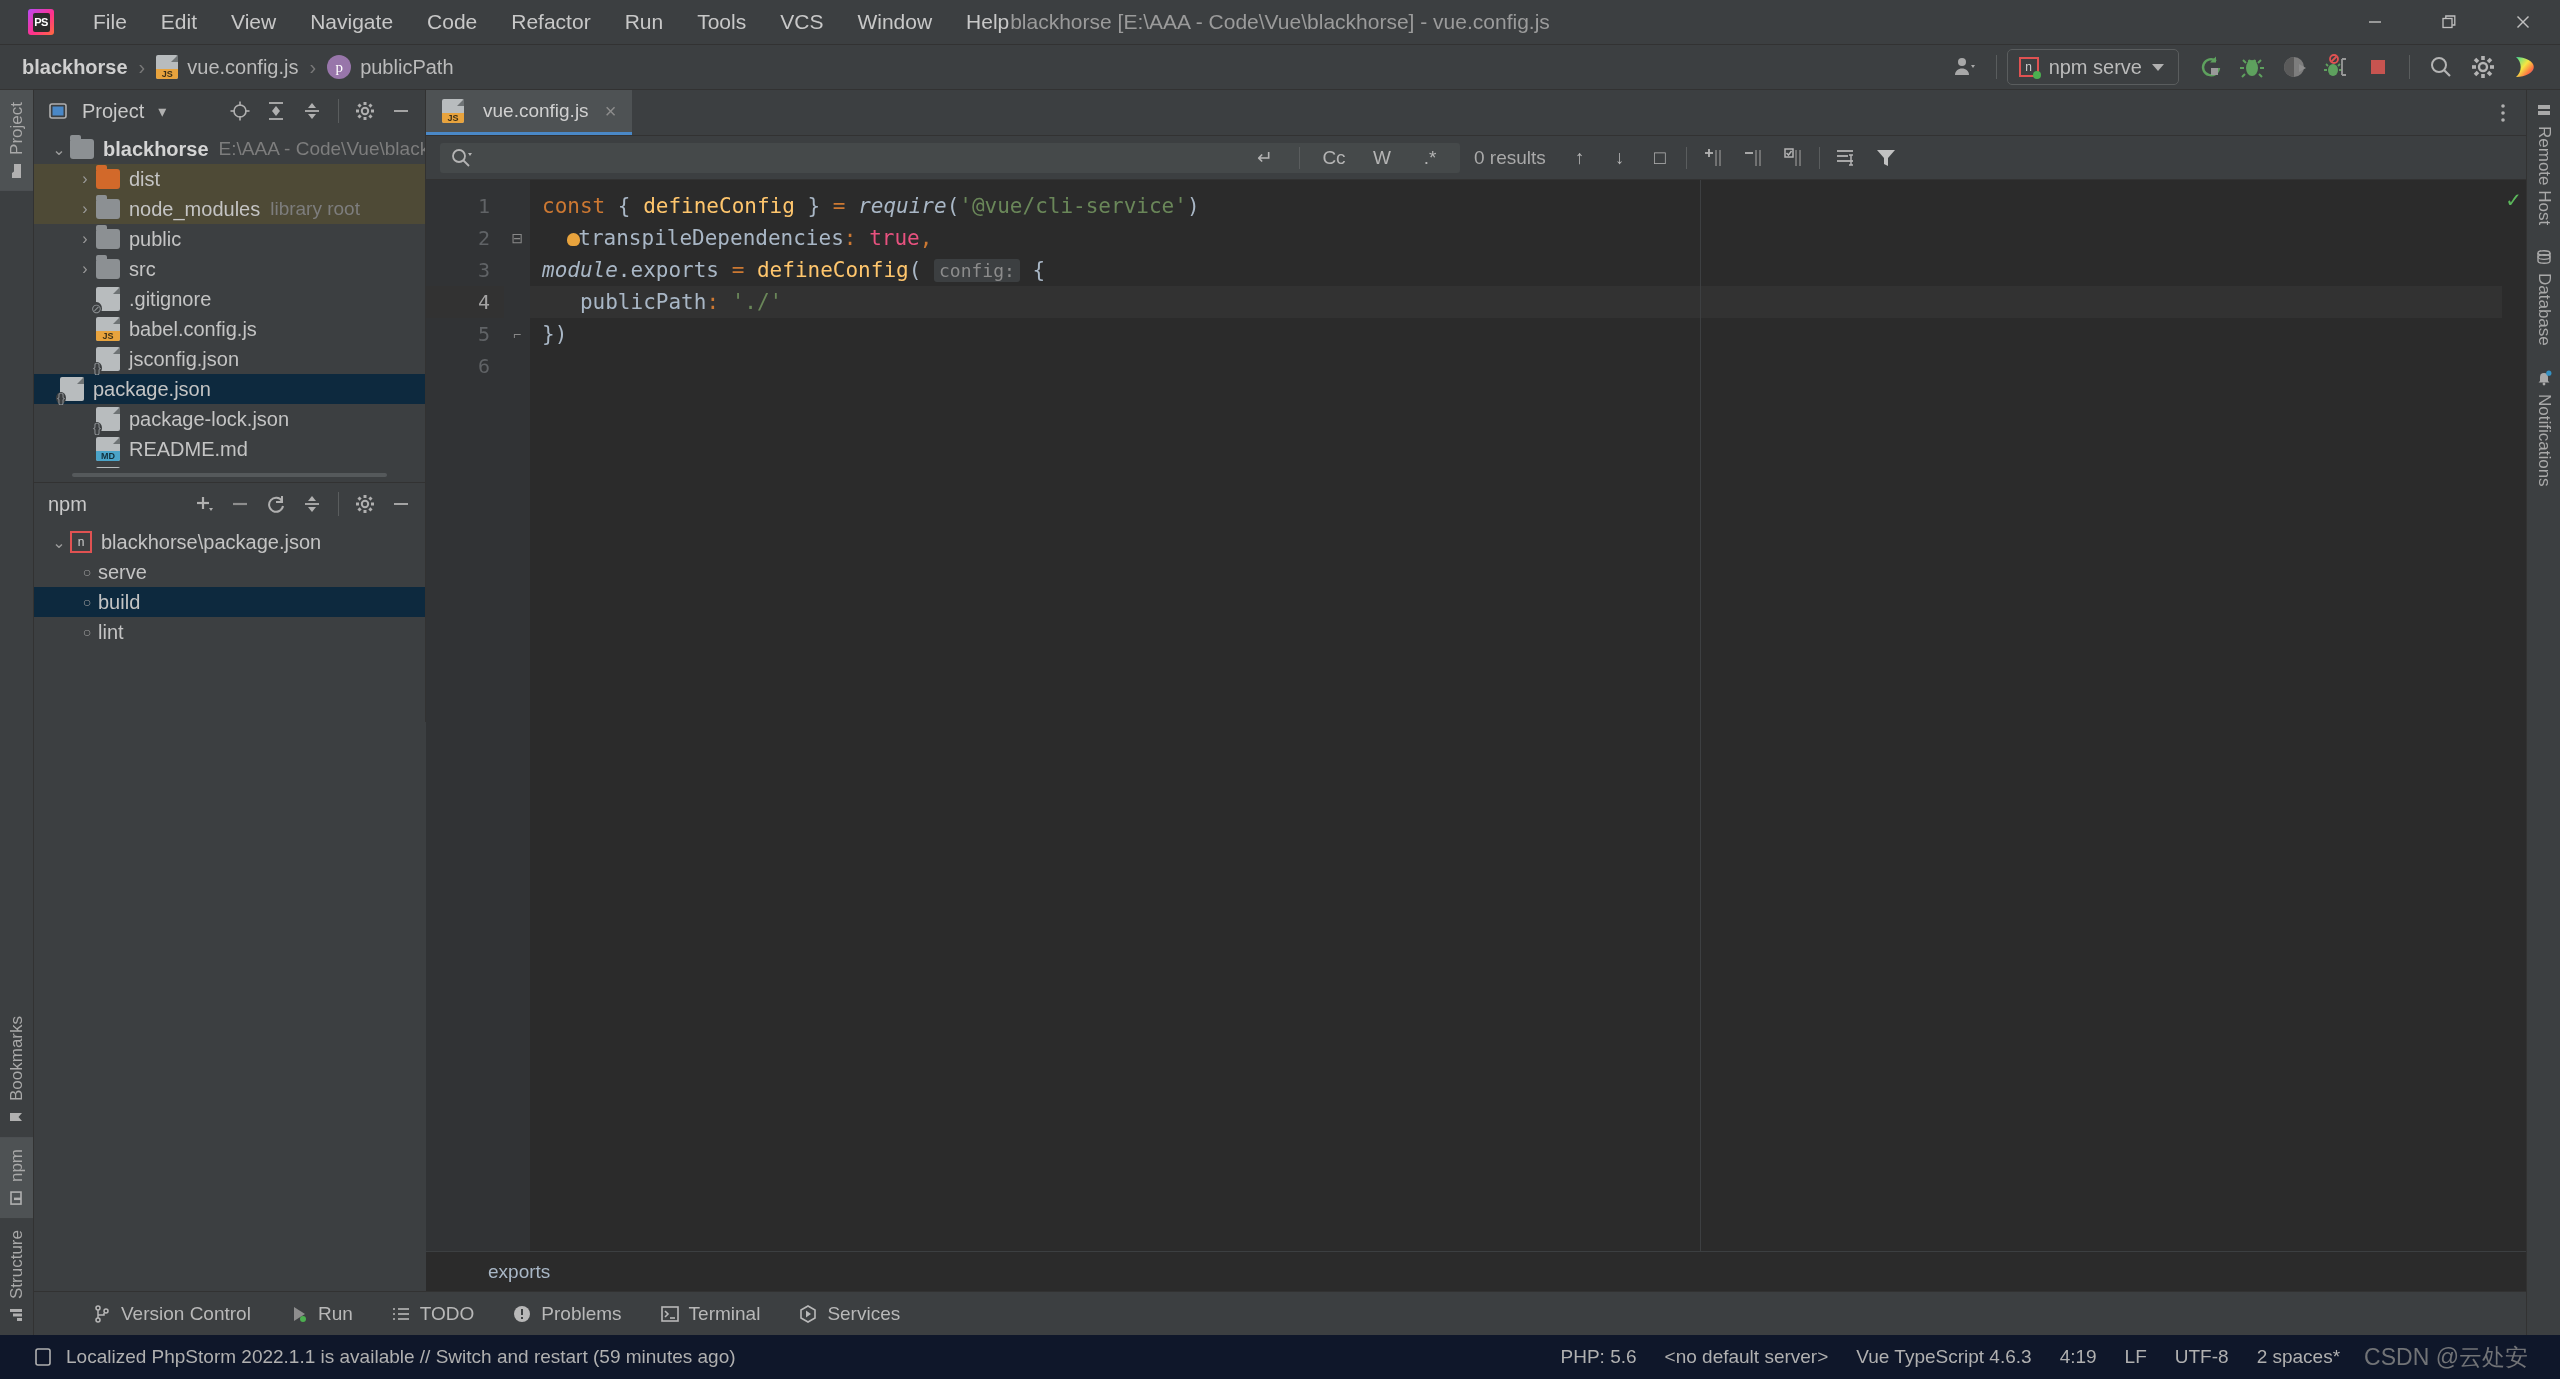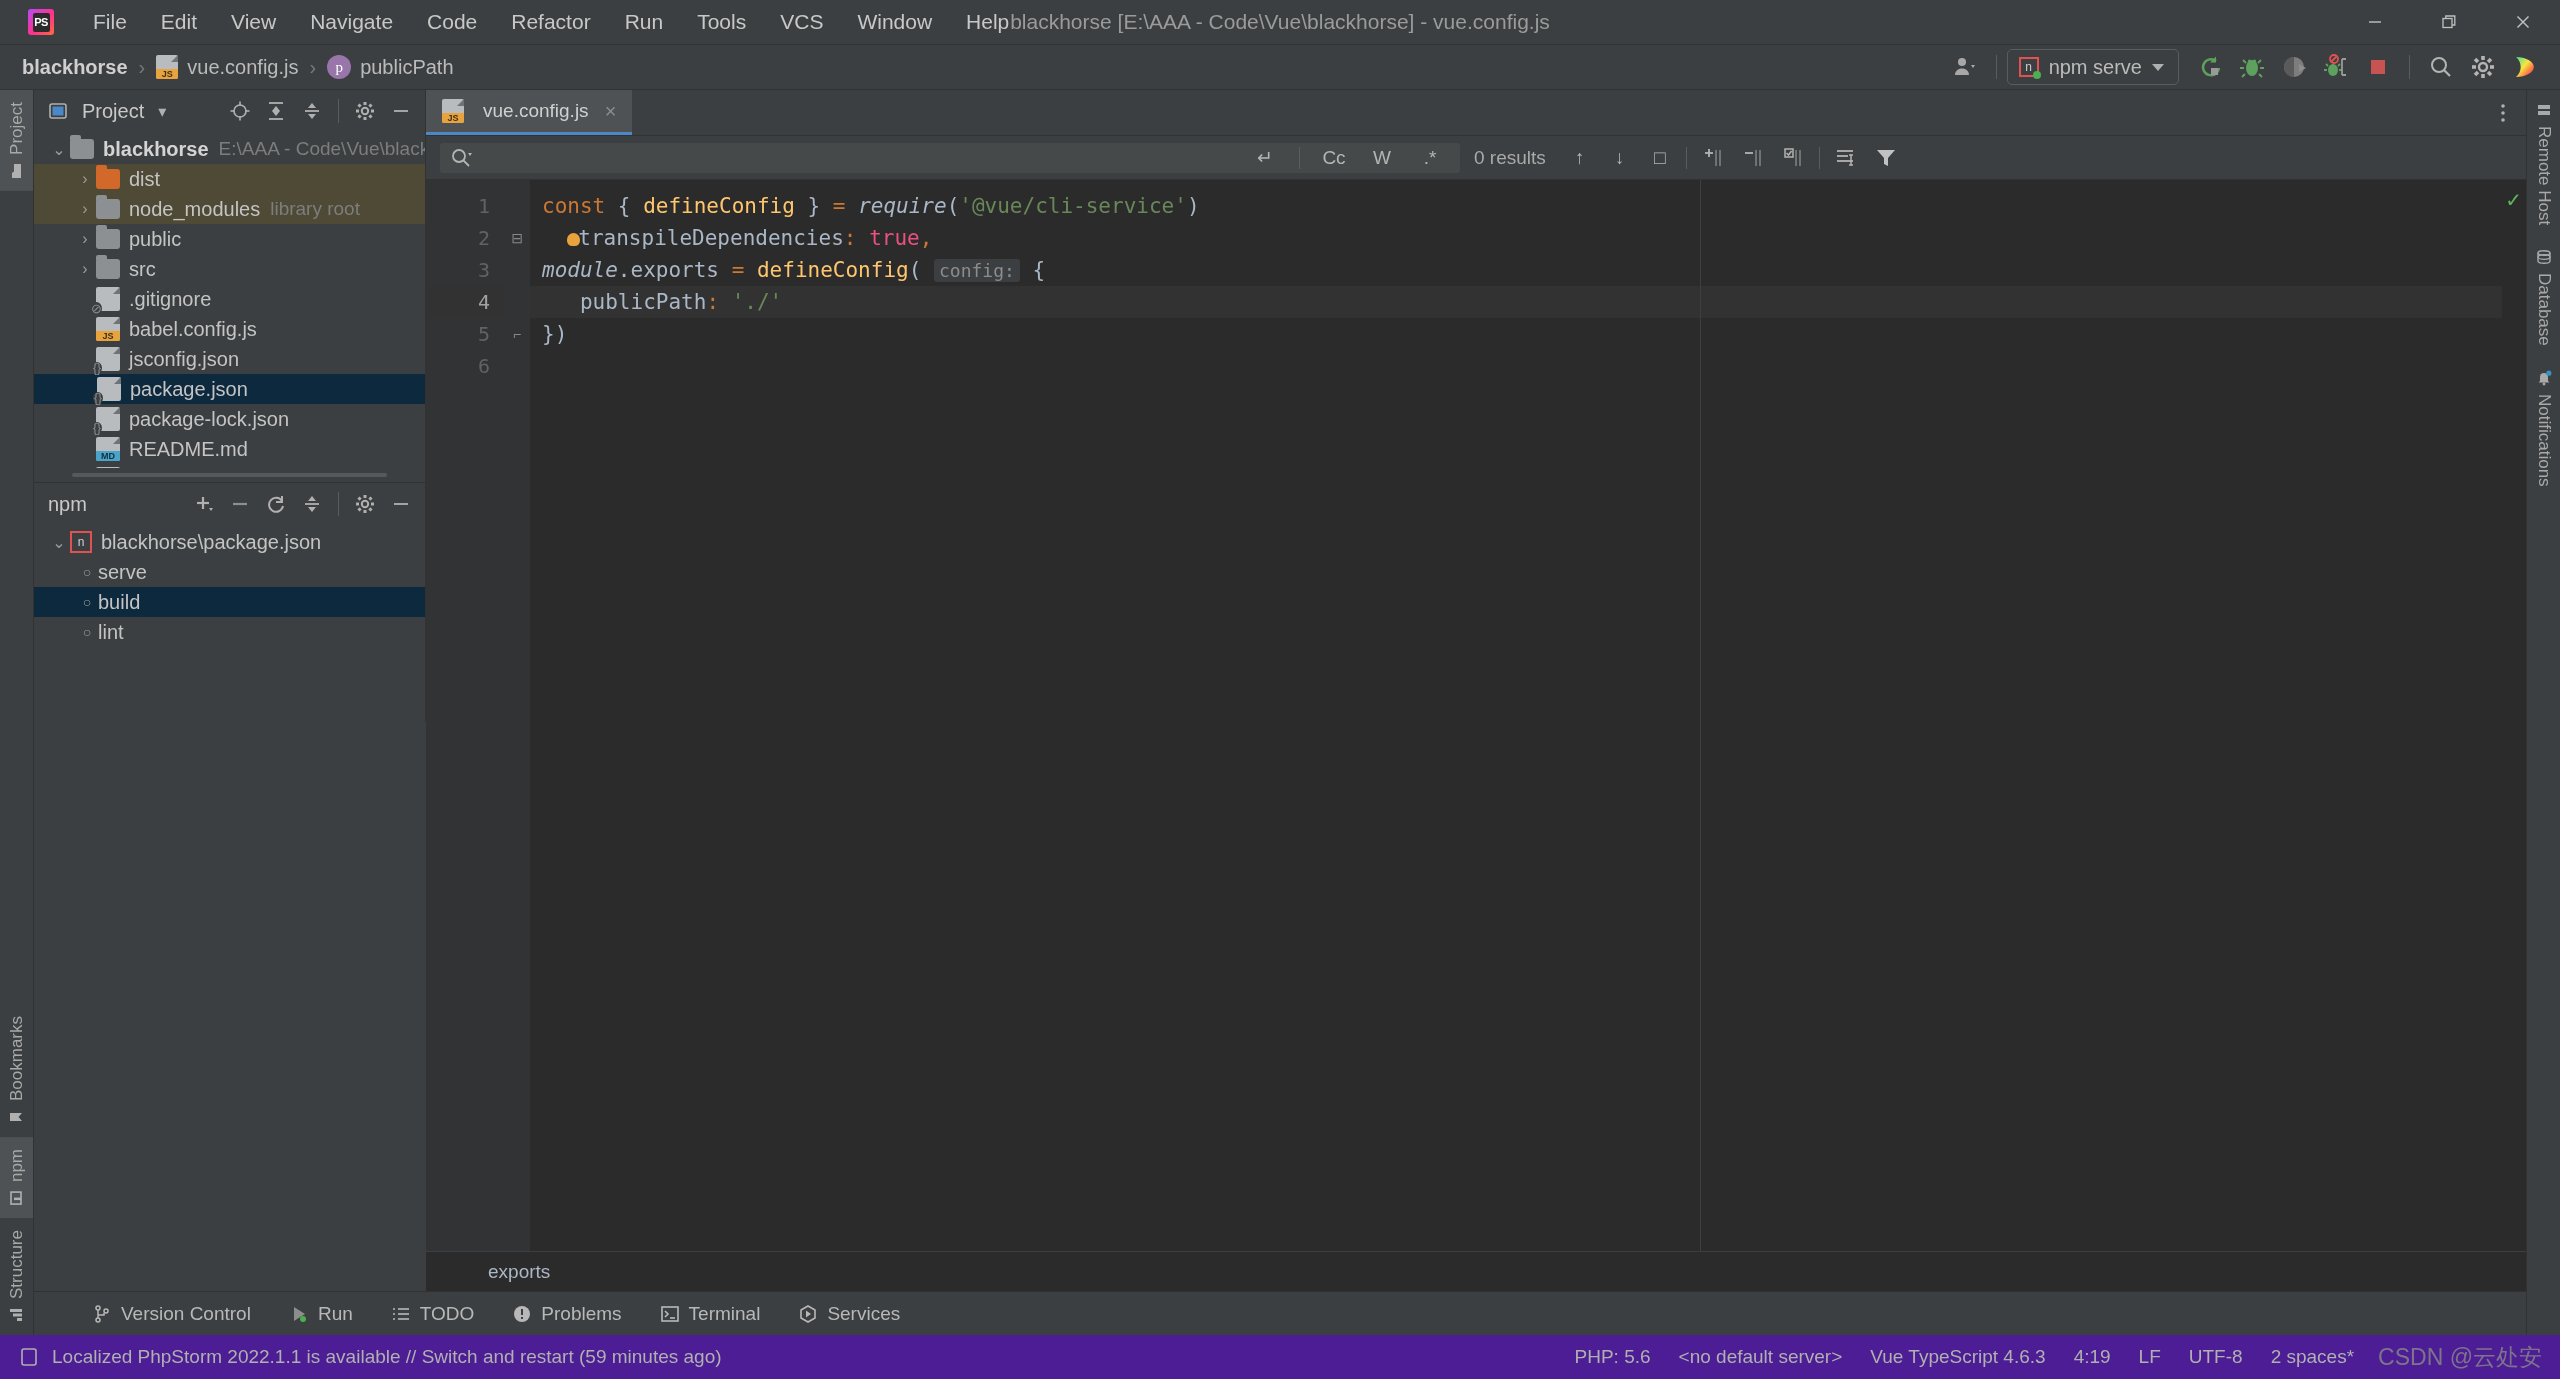--- a/index.html
+++ b/index.html
@@ -242,22 +242,22 @@
 
   
   .btmtabs {
     height: 44px; flex:0 0 44px; background:#3c3f41; display:flex; align-items:center;
     padding-left: 42px; gap: 6px; border-top:1px solid #323232;
   }
   .btab { display:flex;align-items:center;gap:9px;padding:5px 16px;font-size:19px;color:#b8b8b8;border-radius:3px; }
 
   
   .statusbar {
-    height: 44px; flex:0 0 44px; background:#4c1d95; display:flex; align-items:center;
-    padding: 0 18px; font-size:19px; color:#b0b0b0; gap:0;
+    height: 44px; flex:0 0 44px; background:#0f172a; display:flex; align-items:center;
+    padding: 0 32px; font-size:19px; color:#b0b0b0; gap:0;
   }
   .sb-msg { display:flex;align-items:center;gap:12px; }
   .sb-right { margin-left:auto; display:flex; align-items:center; gap:0; }
   .sb-item { padding: 4px 14px; white-space:nowrap; }
   .wm { color:#8a8a8a; font-size:23px; opacity:.8; margin-left:10px; }
 
   svg { display:block; }
 </style>
 </head>
 <body>
@@ -548,21 +548,21 @@
                     <span class="tagl tag-js">JS</span>
                   </span>
                 <span class="tlabel">babel.config.js</span>
               </div>
 
               <div class="trow" style="padding-left:62px">
                 <span class="fico file json"></span>
                 <span class="tlabel">jsconfig.json</span>
               </div>
 
-              <div class="trow sel" style="padding-left:63px">
+              <div class="trow sel" style="padding-left:26px">
                 <span class="fico file json"></span>
                 <span class="tlabel">package.json</span>
               </div>
 
               <div class="trow" style="padding-left:62px">
                 <span class="fico file json"></span>
                 <span class="tlabel">package-lock.json</span>
               </div>
 
               <div class="trow" style="padding-left:62px">

